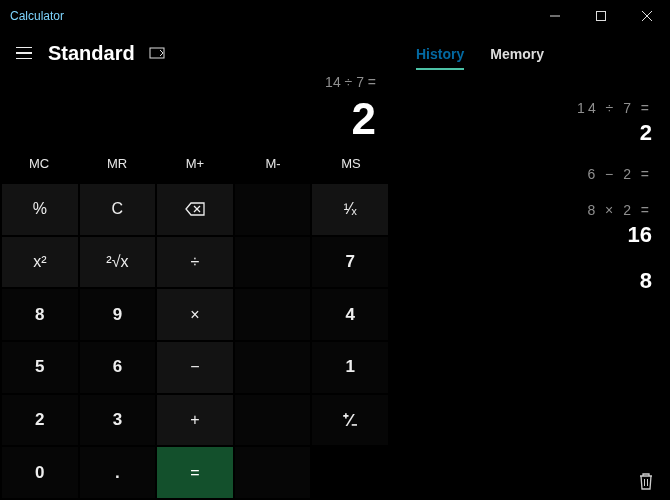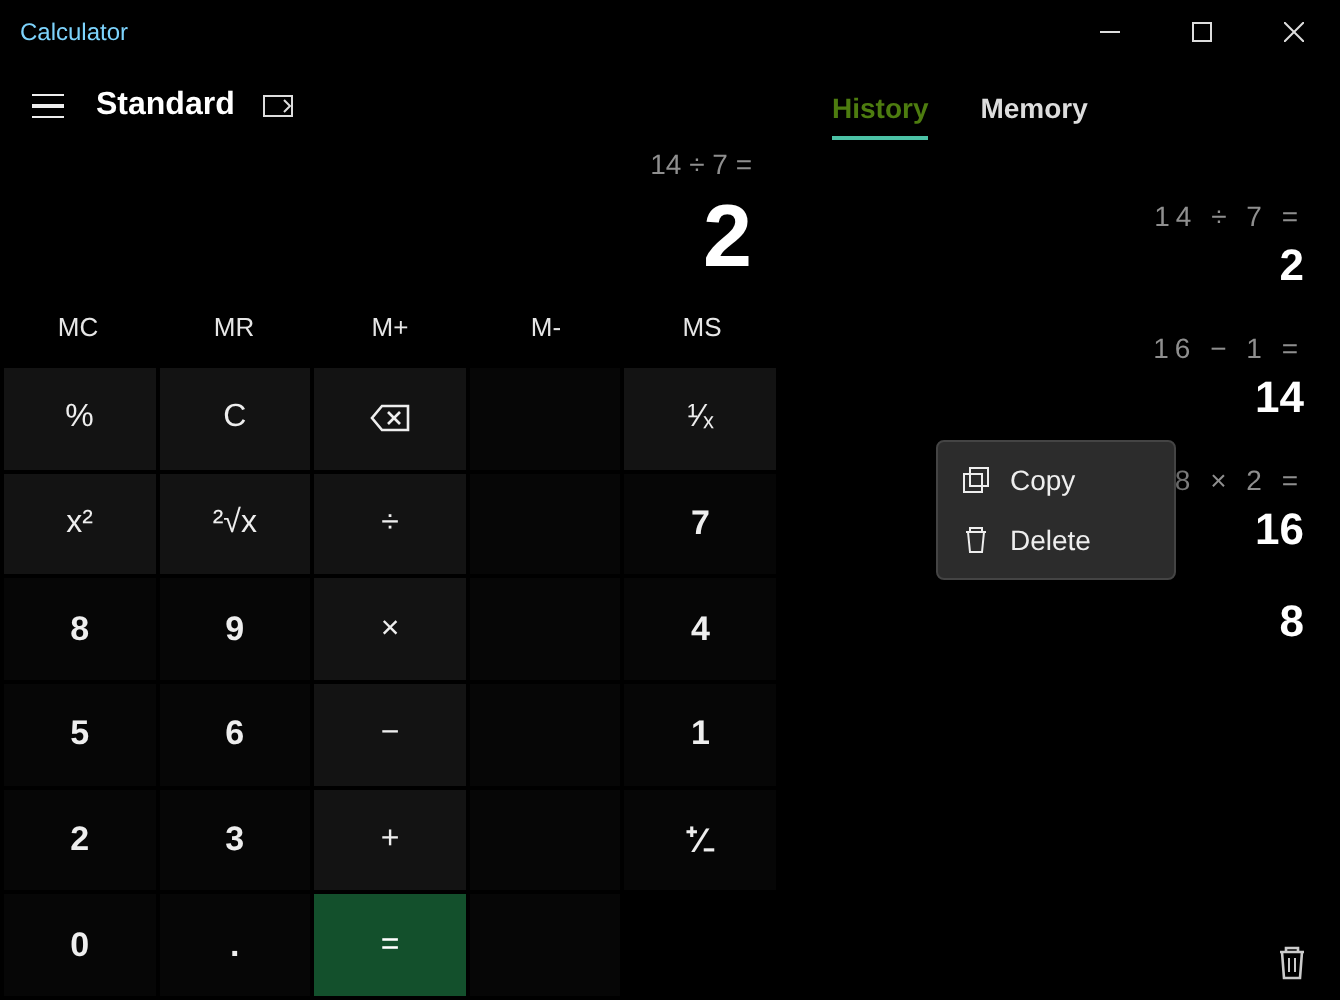--- a/index.html
+++ b/index.html
@@ -5,33 +5,33 @@
   * { box-sizing: border-box; margin: 0; padding: 0; font-family: "Segoe UI", Arial, sans-serif; }
   body { background: #000; width: 670px; height: 500px; overflow: hidden; color: #fff; }
   .titlebar { height: 32px; display: flex; align-items: center; padding-left: 10px; font-size: 12px; color: #7dd3fc; }
   .titlebar .spacer { flex: 1; }
   .sysbtn { width: 46px; height: 32px; display: flex; align-items: center; justify-content: center; color: #ddd; }
   .main { display: flex; height: 468px; }
   .calc { width: 390px; display: flex; flex-direction: column; }
   .modebar { display: flex; align-items: center; height: 42px; padding-left: 14px; gap: 14px; }
   .hamburger { width: 20px; display:flex; flex-direction:column; gap:4px; }
   .hamburger span { height:1.5px; background:#eee; width:16px; }
-  .mode { font-size: 16px; font-weight: 600; }
+  .mode { font-size: 20px; font-weight: 600; }
   .expr { text-align: right; color: #8f8f8f; font-size: 14px; padding-right: 14px; height: 20px; }
   .result { text-align: right; font-size: 44px; font-weight: 700; padding-right: 14px; height: 56px; }
   .memrow { display: flex; height: 32px; justify-content: flex-end; }
   .memrow div { flex:1; text-align:center; font-size:13px; color:#e6e6e6; padding-top:6px; }
   .grid { display: grid; grid-template-columns: repeat(5,1fr); grid-template-rows: repeat(6,1fr); flex:1; gap:2px; padding:2px; }
   .btn { background:#131313; display:flex; align-items:center; justify-content:center; font-size:16px; color:#eee; }
   .btn.num { font-weight:700; font-size:17px; background:#060606; }
   .btn.eq { background:#13502c; color:#fff; }
   .side { flex:1; position:relative; display:flex; flex-direction:column; }
   .tabs { display:flex; gap:26px; padding:14px 0 10px 26px; font-size:14px; font-weight:600; color:#ddd; }
   .tab { padding-bottom:6px; }
-  .tab.active { border-bottom: 2.5px solid #4cc2a6; color:#4d7c0f; }
+  .tab.active { border-bottom: 2.5px solid #4cc2a6; color:#0369a1; }
   .hist { padding-right:18px; }
   .hitem { text-align:right; margin-top:20px; }
   .hexpr { color:#8f8f8f; font-size:14px; letter-spacing:3px; }
   .hres { font-size:22px; font-weight:700; margin-top:4px; }
   .trash { position:absolute; bottom:10px; right:16px; color:#ccc; }
   .ctxmenu { position:absolute; left:78px; top:188px; background:#2c2c2c; border:1px solid #444; border-radius:4px; padding:4px 0; width:120px; box-shadow:0 4px 14px rgba(0,0,0,0.6); }
   .ctxitem { display:flex; align-items:center; gap:10px; padding:7px 12px; font-size:14px; color:#eee; }
   .icon { display:inline-flex; align-items:center; justify-content:center; }
 </style>
 </head>
@@ -133,52 +133,32 @@
     <div class="tabs">
       <div class="tab active">History</div>
       <div class="tab">Memory</div>
     </div>
     <div class="hist">
       <div class="hitem">
         <div class="hexpr">14  ÷  7 =</div>
         <div class="hres">2</div>
       </div>
       <div class="hitem">
-        <div class="hexpr">16  −  1 =</div>
-        <div class="hres">14</div>
+        <div class="hexpr">6  −  2 =</div>
       </div>
       <div class="hitem">
         <div class="hexpr">8  ×  2 =</div>
         <div class="hres">16</div>
       </div>
       <div class="hitem">
         <div class="hres">8</div>
       </div>
     </div>
     <div class="trash icon">
       <svg width="16" height="18" viewBox="0 0 16 18">
           <path d="M2 4 L14 4 M5 4 L5 2 L11 2 L11 4 M3 4 L4 17 L12 17 L13 4" fill="none" stroke="#ccc" stroke-width="1.3"></path>
           <line x1="6.5" y1="7" x2="6.5" y2="14" stroke="#ccc"></line>
           <line x1="9.5" y1="7" x2="9.5" y2="14" stroke="#ccc"></line>
         </svg>
     </div>
 
-    <div class="ctxmenu">
-      <div class="ctxitem">
-        <span class="icon">
-          <svg width="14" height="14" viewBox="0 0 14 14">
-              <rect x="4" y="1" width="9" height="9" fill="none" stroke="#eee"></rect>
-              <rect x="1" y="4" width="9" height="9" fill="none" stroke="#eee"></rect>
-            </svg>
-        </span>
-        <span>Copy</span>
-      </div>
-      <div class="ctxitem">
-        <span class="icon">
-          <svg width="14" height="14" viewBox="0 0 14 14">
-              <path d="M2 3 L12 3 M4 3 L4 1 L10 1 L10 3 M3 3 L4 13 L10 13 L11 3" fill="none" stroke="#eee"></path>
-            </svg>
-        </span>
-        <span>Delete</span>
-      </div>
-    </div>
   </div>
 </div>
 
 </body></html>

